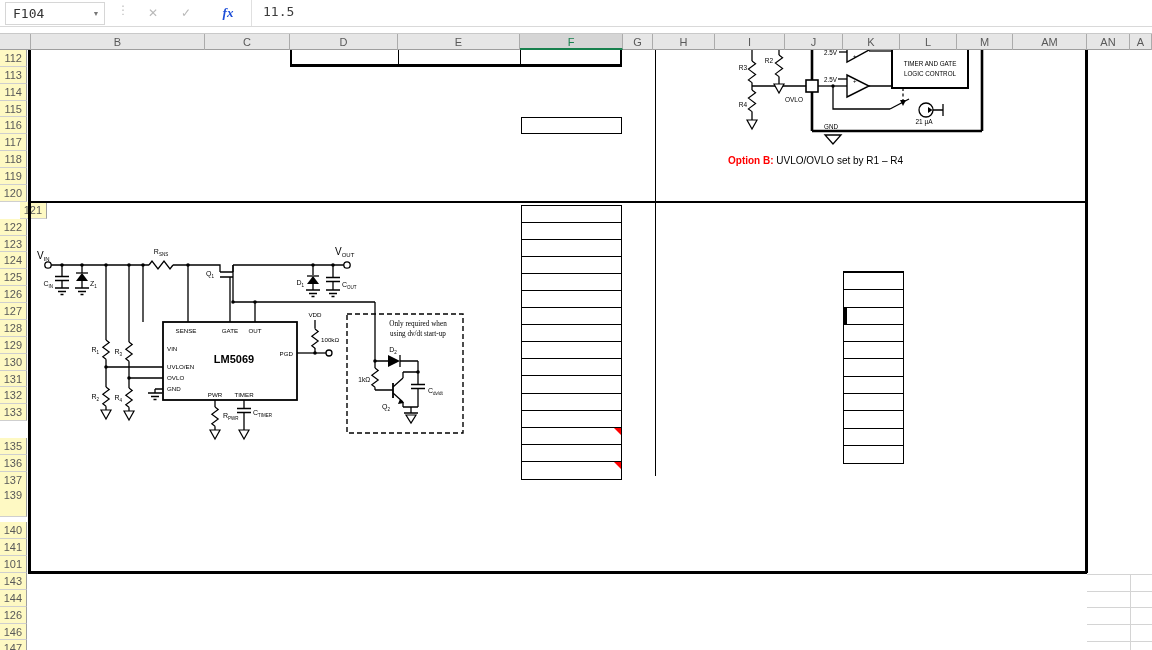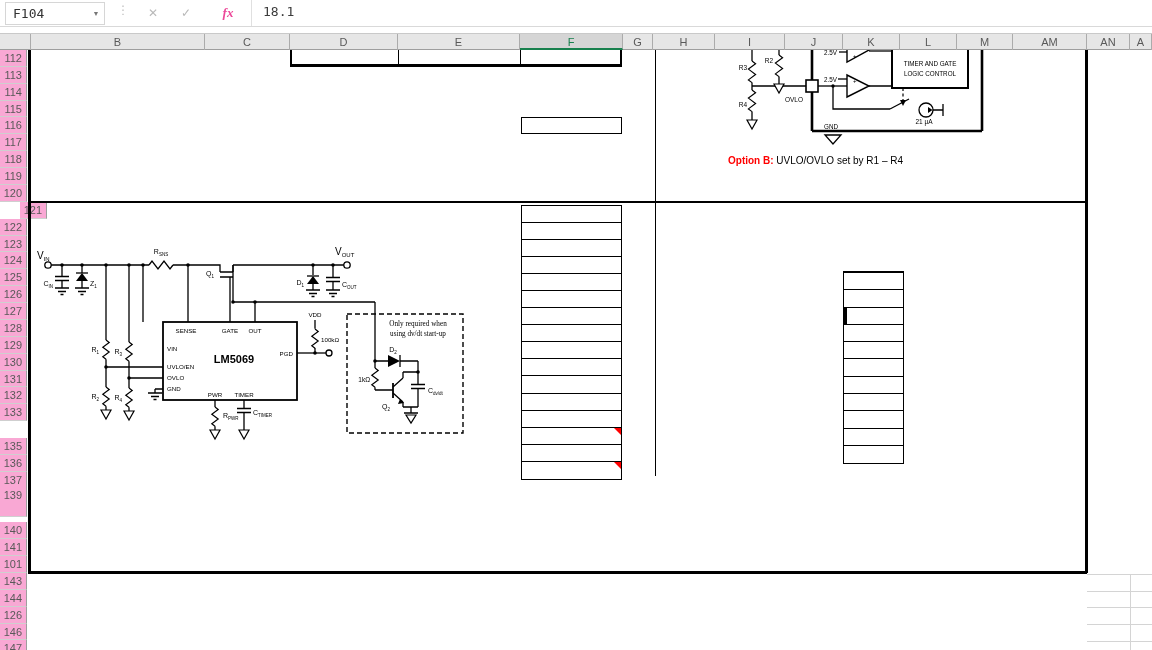--- a/index.html
+++ b/index.html
@@ -12,36 +12,36 @@
   .fbar{position:absolute;left:0;top:0;width:1152px;height:26px;background:#fff;
         border-bottom:1px solid #d9d9d9;}
   .namebox{position:absolute;left:5px;top:2px;width:98px;height:21px;background:#fff;
         border:1px solid #d6d6d6;display:flex;align-items:center;}
   .namebox .nbtext{padding-left:7px;font-family:"DejaVu Sans Mono",monospace;
         font-size:13px;color:#333;flex:1;}
   .namebox .nbarrow{width:16px;font-size:7px;color:#777;text-align:center;}
   .fdots{position:absolute;left:117px;top:3px;color:#c0c0c0;font-size:12px;letter-spacing:0;}
   .fbtn{position:absolute;top:3px;width:24px;height:20px;text-align:center;line-height:20px;
         color:#b9b9b9;font-size:12px;}
-  .fx{font-family:"Liberation Serif",serif;font-style:italic;font-weight:bold;color:#ec4899;font-size:13px;}
+  .fx{font-family:"Liberation Serif",serif;font-style:italic;font-weight:bold;color:#1d4ed8;font-size:13px;}
   .fsep{position:absolute;left:251px;top:0;width:1px;height:26px;background:#e0e0e0;}
   .fvalue{position:absolute;left:263px;top:4px;font-family:"DejaVu Sans Mono",monospace;
         font-size:13px;color:#3c3c3c;}
   
   .colhdrs{position:absolute;left:0;top:33px;width:1152px;height:17px;background:#e6e6e6;
         border-top:1px solid #c9c9c9;border-bottom:1px solid #9e9e9e;box-sizing:border-box;}
   .colhdr{position:absolute;top:0;height:16px;box-sizing:border-box;border-right:1px solid #ababab;
         font-size:11px;color:#595959;text-align:center;line-height:16px;overflow:hidden;}
   .colhdr.sel{background:#d5d5d5;color:var(--green,#17804d);border-bottom:2px solid var(--green,#17804d);}
   .corner{position:absolute;left:0;top:33px;width:27px;height:16px;background:#e6e6e6;
         border-right:1px solid #ababab;border-bottom:1px solid #9e9e9e;box-sizing:border-box;}
   .corner .tri{position:absolute;right:2px;bottom:2px;width:10px;height:10px;background:#b9b9b9;
         clip-path:polygon(100% 0,100% 100%,0 100%);}
   
-  .rowhdr{position:absolute;left:0;width:27px;box-sizing:border-box;background:#f9a8d4;
+  .rowhdr{position:absolute;left:0;width:27px;box-sizing:border-box;background:#fef9c3;
         border-right:1px solid #9e9e9e;border-bottom:1px solid #cfcfcf;
         font-size:11px;color:#595959;text-align:right;padding-right:4px;}
   
   .blk{position:absolute;background:#000;}
   
   .dtable{position:absolute;box-sizing:border-box;border:1.5px solid #000;background:#fff;}
   .trow{position:relative;box-sizing:border-box;border-bottom:1.4px solid #000;}
   .trow:last-child{border-bottom:none;}
   .trow .cmark{position:absolute;right:0;top:0;width:0;height:0;
         border-left:7px solid transparent;border-top:7px solid var(--red,#ff0000);}
@@ -63,21 +63,21 @@
 <div class="fbar">
   <div class="namebox">
     <span class="nbtext">F104</span>
     <span class="nbarrow">▼</span>
   </div>
   <div class="fdots">⋮</div>
   <div class="fbtn" style="left:141px;">✕</div>
   <div class="fbtn" style="left:174px;">✓</div>
   <div class="fbtn fx" style="left:216px;">fx</div>
   <div class="fsep"></div>
-  <div class="fvalue">18.1</div>
+  <div class="fvalue">11.5</div>
 </div>
 
 <div class="corner">
     <div class="tri"></div>
   </div>
 <div class="colhdrs" id="colhdrs">
     <div class="colhdr" style="left: 27px; width: 4px;"></div>
     <div class="colhdr" style="left: 31px; width: 174px;">B</div>
     <div class="colhdr" style="left: 205px; width: 85px;">C</div>
     <div class="colhdr" style="left: 290px; width: 108px;">D</div>

